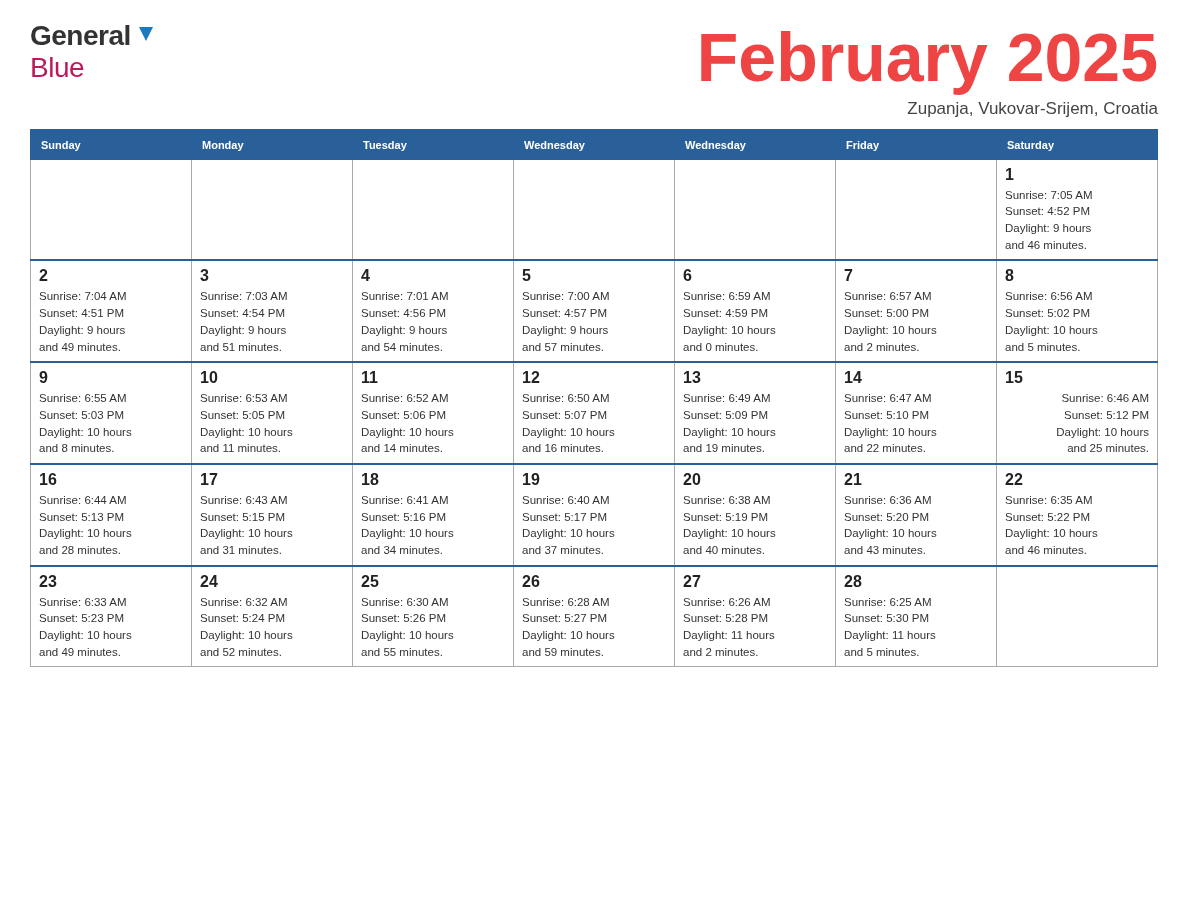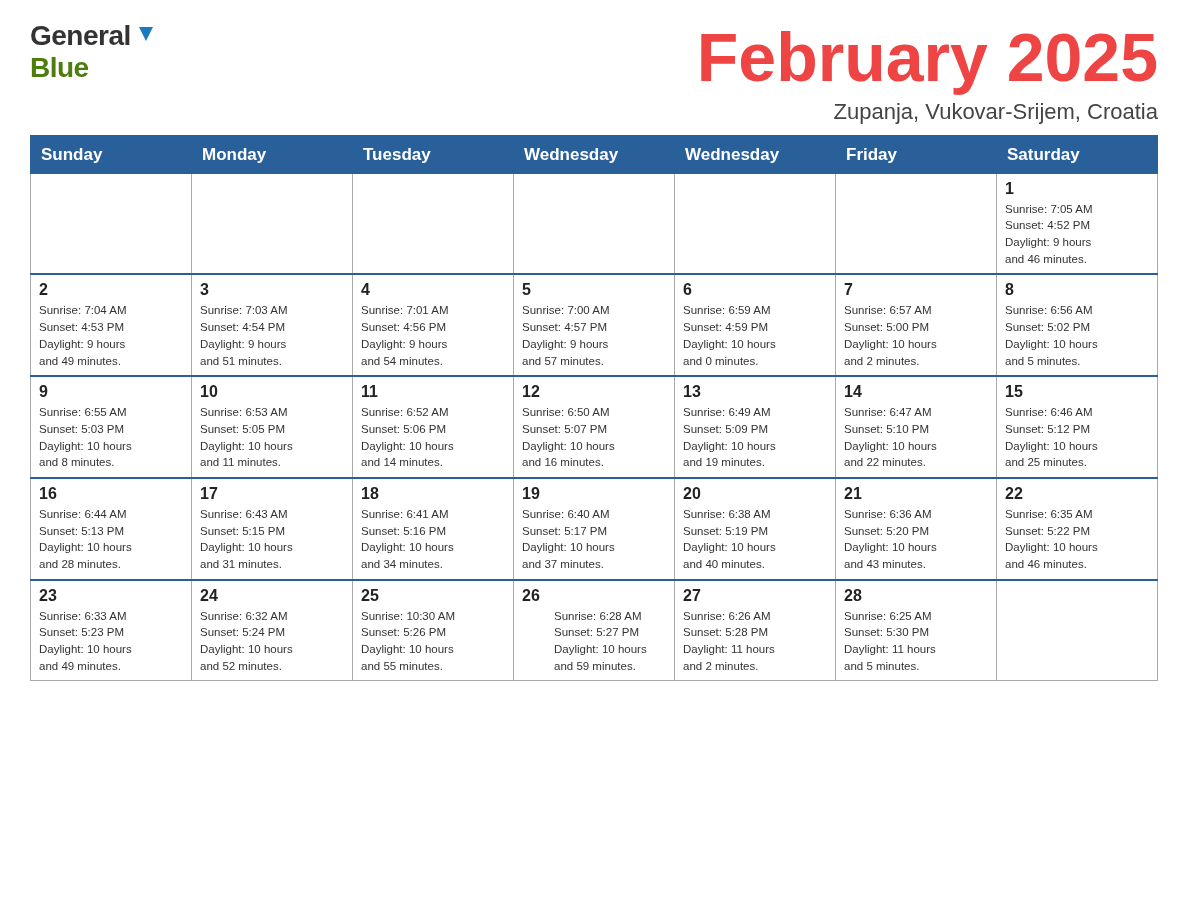--- a/index.html
+++ b/index.html
@@ -23,51 +23,51 @@
       align-items: flex-start;
     }
     .logo-general {
       font-size: 28px;
       font-weight: bold;
       color: #333;
       letter-spacing: -0.5px;
     }
     .logo-blue {
       font-size: 28px;
-      font-weight: bold;
-      color: #4d7c0f;
+      font-weight: normal;
+      color: #be185d;
       letter-spacing: -0.5px;
     }
     .logo-line {
       display: flex;
       align-items: center;
     }
     .title-block {
       text-align: right;
     }
     .month-title {
       font-size: 68px;
       font-weight: bold;
       color: #ef4444;
       line-height: 1.1;
     }
     .location-title {
-      font-size: 22px;
+      font-size: 17px;
       color: #444;
       margin-top: 4px;
     }
     .calendar {
       width: 100%;
       border-collapse: collapse;
       margin-top: 10px;
     }
     .calendar th {
       background-color: #2a6099;
       color: #fff;
-      font-size: 17px;
+      font-size: 11px;
       font-weight: bold;
       padding: 8px 10px;
       text-align: left;
       border: 1px solid #2a6099;
     }
     .calendar td {
       vertical-align: top;
       border: 1px solid #aaa;
       padding: 6px 8px;
       width: 14.28%;
@@ -146,21 +146,21 @@
           <div class="day-info" style="white-space: pre-line;">Sunrise: 7:05 AM
 Sunset: 4:52 PM
 Daylight: 9 hours
 and 46 minutes.</div>
         </td>
       </tr>
       <tr>
         <td>
           <span class="day-num">2</span>
           <div class="day-info" style="white-space: pre-line;">Sunrise: 7:04 AM
-Sunset: 4:53 PM
+Sunset: 4:51 PM
 Daylight: 9 hours
 and 49 minutes.</div>
         </td>
         <td>
           <span class="day-num">3</span>
           <div class="day-info" style="white-space: pre-line;">Sunrise: 7:03 AM
 Sunset: 4:54 PM
 Daylight: 9 hours
 and 51 minutes.</div>
         </td>
@@ -238,21 +238,21 @@
         </td>
         <td>
           <span class="day-num">14</span>
           <div class="day-info" style="white-space: pre-line;">Sunrise: 6:47 AM
 Sunset: 5:10 PM
 Daylight: 10 hours
 and 22 minutes.</div>
         </td>
         <td>
           <span class="day-num">15</span>
-          <div class="day-info" style="white-space: pre-line;">Sunrise: 6:46 AM
+          <div class="day-info" style="white-space: pre-line; text-align: right;">Sunrise: 6:46 AM
 Sunset: 5:12 PM
 Daylight: 10 hours
 and 25 minutes.</div>
         </td>
       </tr>
       <tr>
         <td>
           <span class="day-num">16</span>
           <div class="day-info" style="white-space: pre-line;">Sunrise: 6:44 AM
 Sunset: 5:13 PM
@@ -312,28 +312,28 @@
         </td>
         <td>
           <span class="day-num">24</span>
           <div class="day-info" style="white-space: pre-line;">Sunrise: 6:32 AM
 Sunset: 5:24 PM
 Daylight: 10 hours
 and 52 minutes.</div>
         </td>
         <td>
           <span class="day-num">25</span>
-          <div class="day-info" style="white-space: pre-line;">Sunrise: 10:30 AM
+          <div class="day-info" style="white-space: pre-line;">Sunrise: 6:30 AM
 Sunset: 5:26 PM
 Daylight: 10 hours
 and 55 minutes.</div>
         </td>
         <td>
           <span class="day-num">26</span>
-          <div class="day-info" style="white-space: pre-line; margin-left: 32px;">Sunrise: 6:28 AM
+          <div class="day-info" style="white-space: pre-line;">Sunrise: 6:28 AM
 Sunset: 5:27 PM
 Daylight: 10 hours
 and 59 minutes.</div>
         </td>
         <td>
           <span class="day-num">27</span>
           <div class="day-info" style="white-space: pre-line;">Sunrise: 6:26 AM
 Sunset: 5:28 PM
 Daylight: 11 hours
 and 2 minutes.</div>

